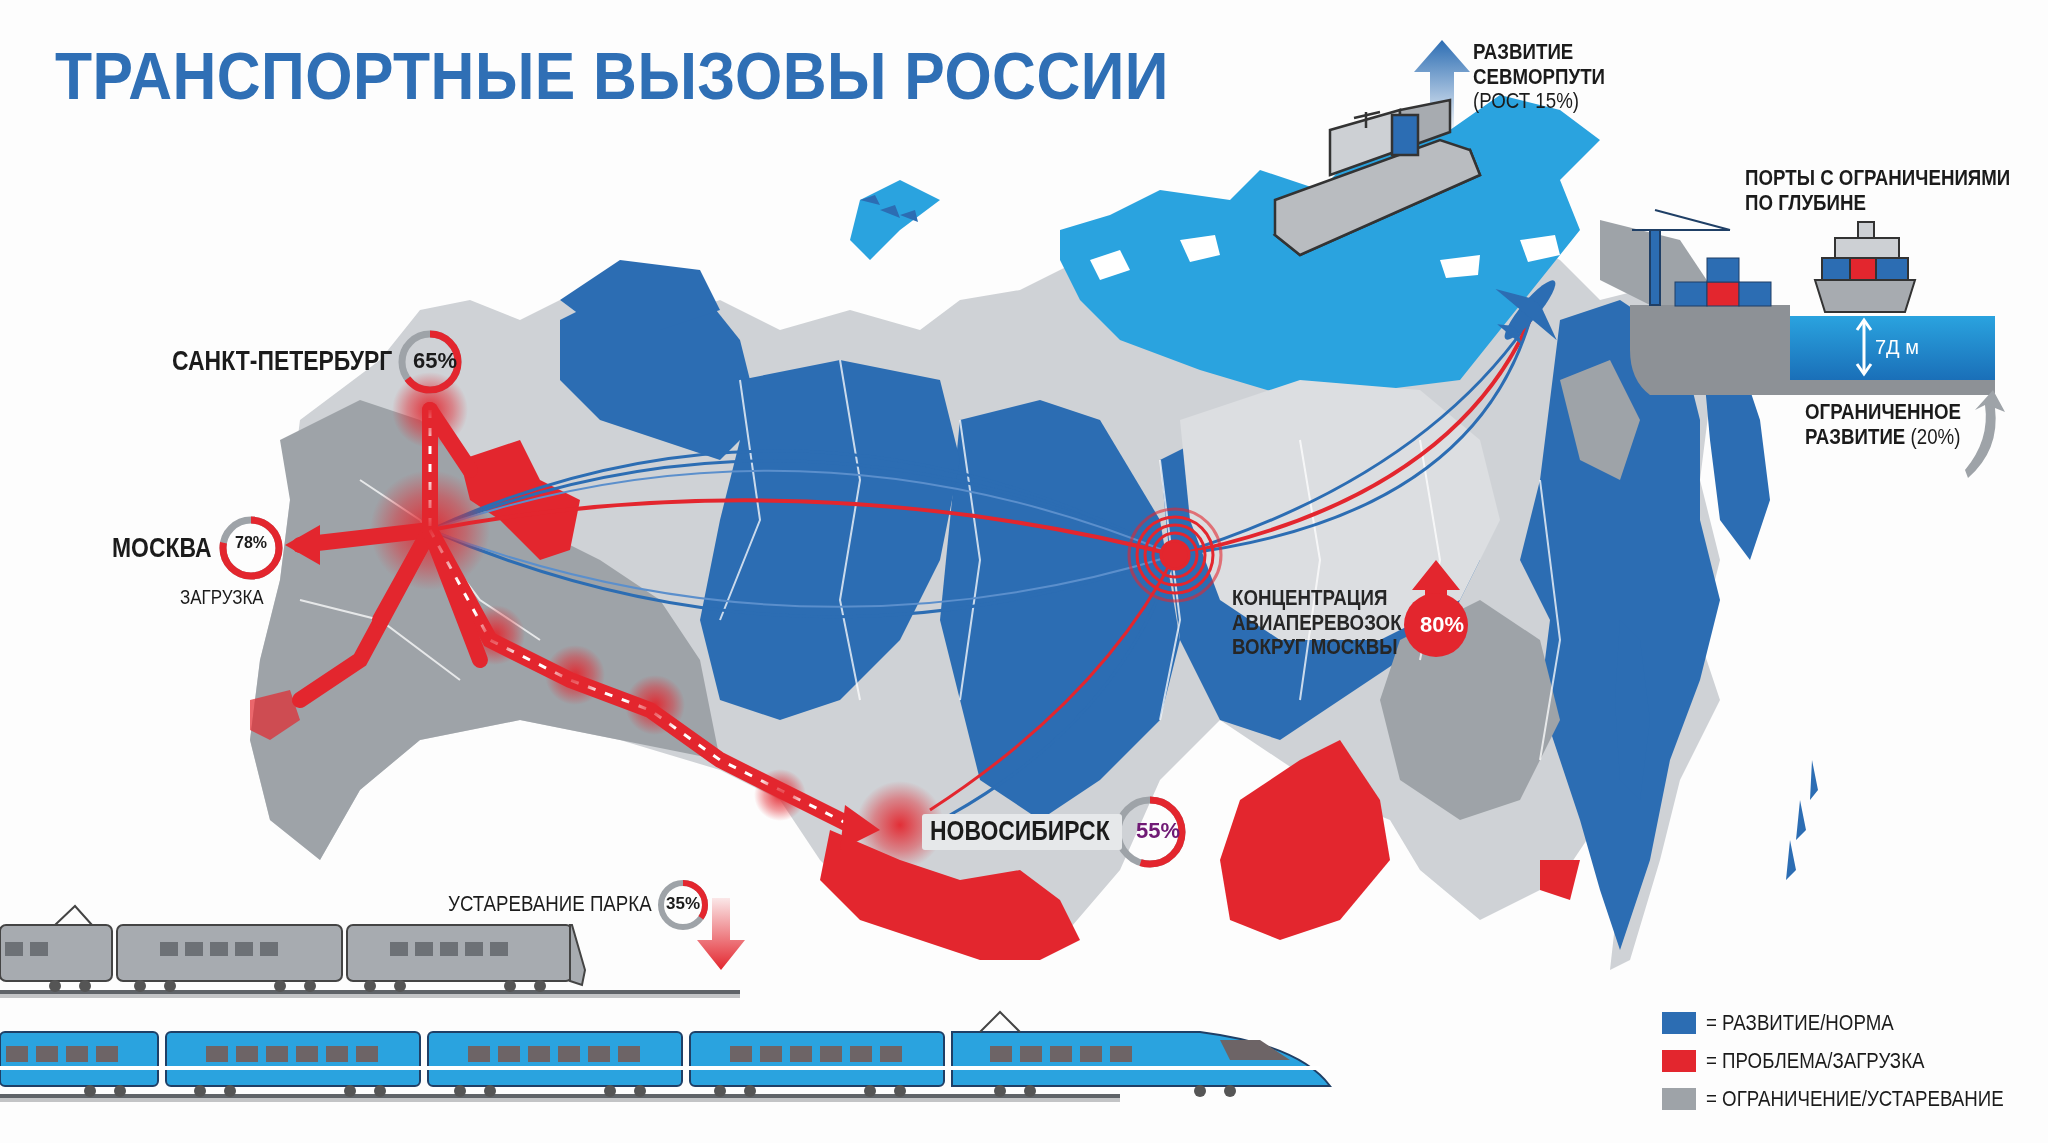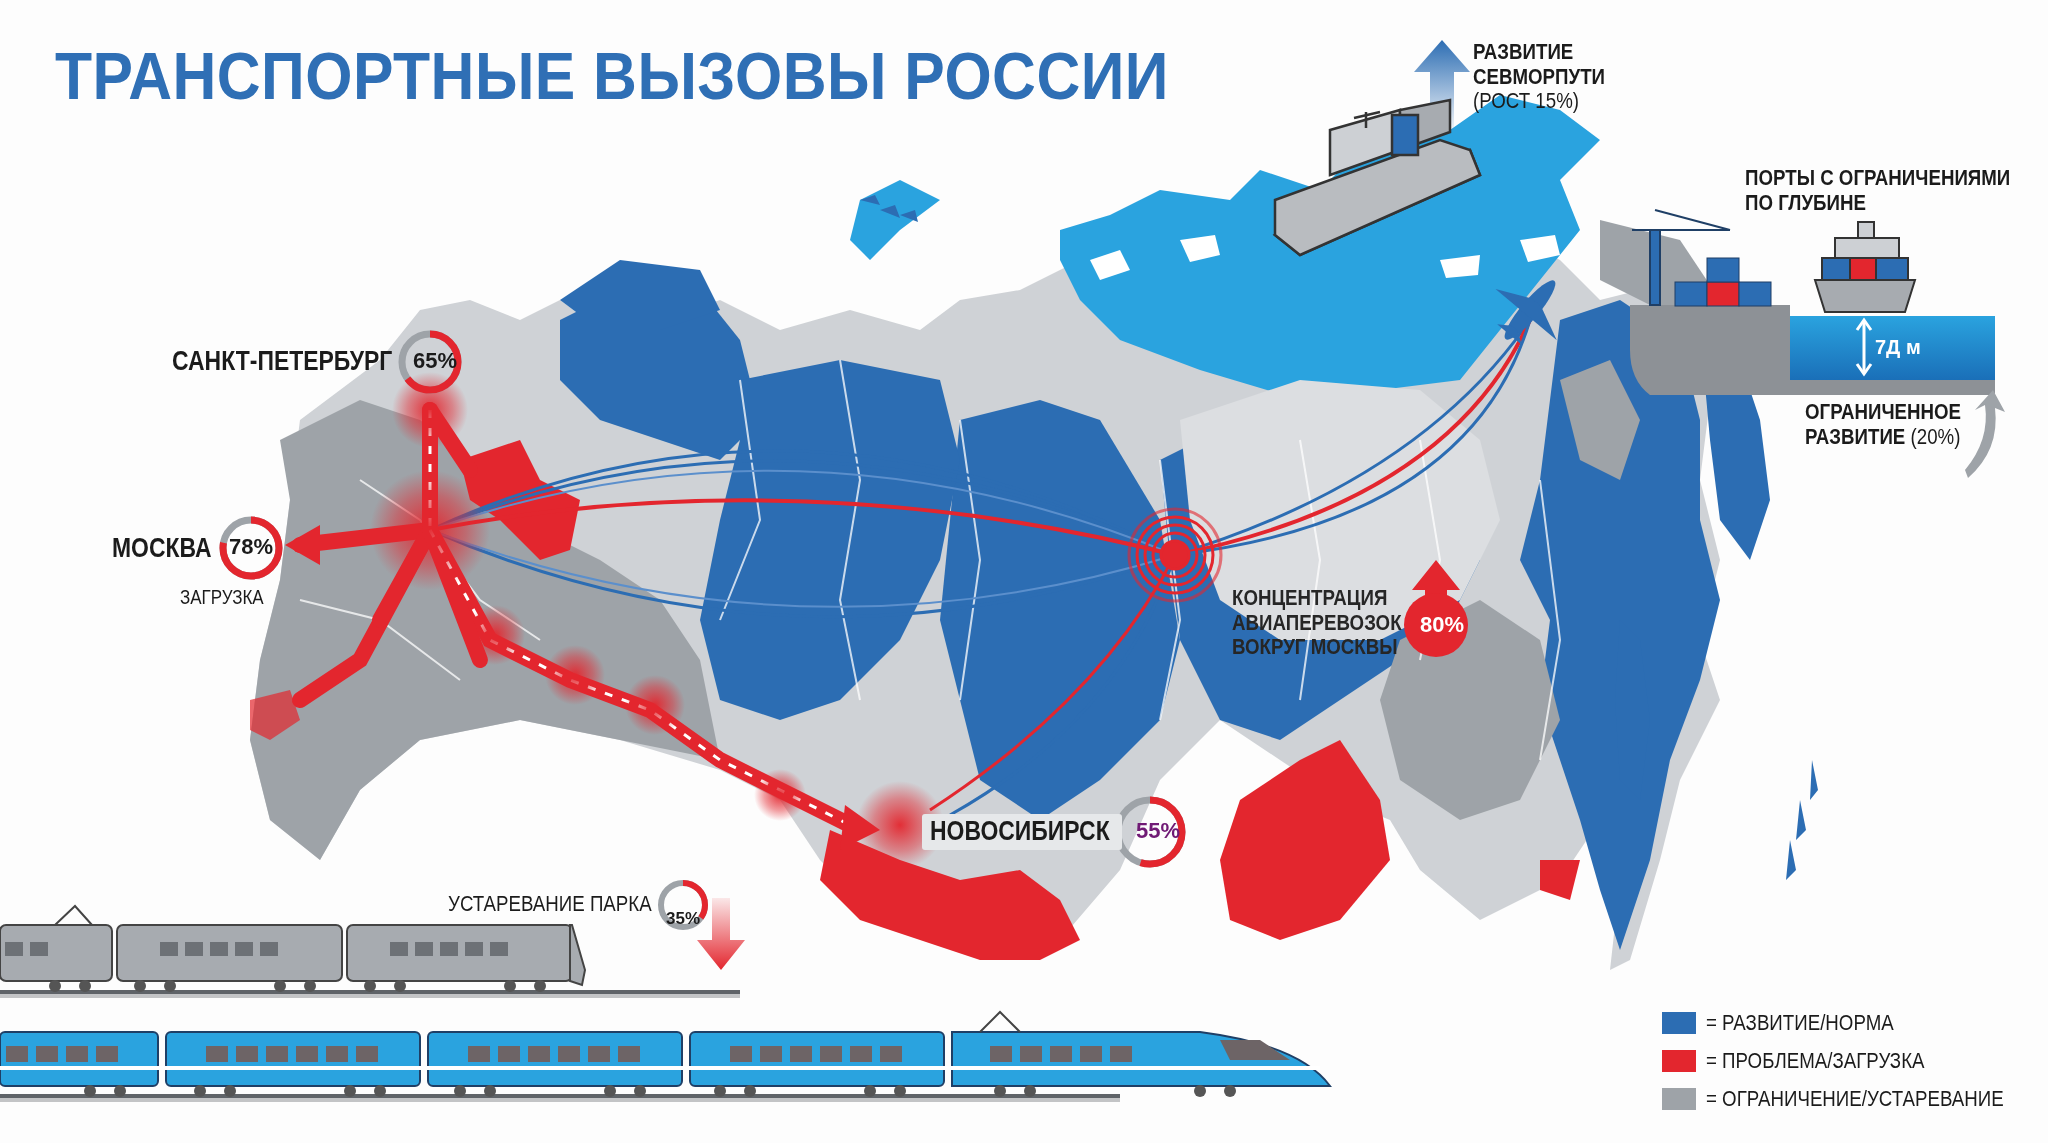--- a/index.html
+++ b/index.html
@@ -309,46 +309,46 @@
 <div class="abs lbl" style="left:1473px;top:40px;font-size:22px;">
   <div>РАЗВИТИЕ</div>
   <div>СЕВМОРПУТИ</div>
   <div class="light">(РОСТ 15%)</div>
 </div>
 
 <div class="abs lbl" style="left:1745px;top:166px;font-size:22px;">
   <div>ПОРТЫ С ОГРАНИЧЕНИЯМИ</div>
   <div>ПО ГЛУБИНЕ</div>
 </div>
-<div class="abs" style="left:1875px;top:336px;font-size:20px;color:#fff;font-weight:bold;">7Д м</div>
+<div class="abs" style="left:1875px;top:336px;font-size:20px;color:#fff;">7Д м</div>
 <div class="abs lbl" style="left:1805px;top:400px;font-size:22px;">
   <div>ОГРАНИЧЕННОЕ</div>
   <div><span>РАЗВИТИЕ</span> <span class="light">(20%)</span></div>
 </div>
 
 <div class="abs lbl" style="left:172px;top:346px;font-size:27px;">САНКТ-ПЕТЕРБУРГ</div>
 <div class="abs" style="left:403px;top:348px;width:54px;text-align:right;font-weight:700;font-size:22px;color:#1b1b1b;">65%</div>
 
 <div class="abs lbl" style="left:112px;top:533px;font-size:27px;">МОСКВА</div>
-<div class="abs" style="left:224px;top:534px;width:54px;text-align:center;font-weight:700;font-size:22px;color:#1b1b1b;">78%</div>
+<div class="abs" style="left:224px;top:534px;width:54px;text-align:center;font-weight:700;font-size:16px;color:#1b1b1b;">78%</div>
 <div class="abs lbl light" style="left:180px;top:586px;font-size:20px;font-weight:400;">ЗАГРУЗКА</div>
 
 <div class="abs lbl" style="left:1232px;top:586px;font-size:22px;font-weight:700;color:#262626;">
   <div>КОНЦЕНТРАЦИЯ</div>
   <div>АВИАПЕРЕВОЗОК</div>
   <div>ВОКРУГ МОСКВЫ</div>
 </div>
 <div class="abs" style="left:1405px;top:612px;width:74px;text-align:center;font-weight:700;font-size:22px;color:#fff;">80%</div>
 
 <div class="abs" style="left:922px;top:814px;height:36px;width:200px;background:#e6e8ea;border-radius:3px;"></div>
 <div class="abs lbl" style="left:930px;top:816px;font-size:27px;">НОВОСИБИРСК</div>
 <div class="abs" style="left:1120px;top:818px;width:60px;text-align:right;font-weight:700;font-size:22px;color:#701a75;">55%</div>
 
 <div class="abs lbl light" style="left:448px;top:892px;font-size:22px;font-weight:400;">УСТАРЕВАНИЕ ПАРКА</div>
-<div class="abs" style="left:661px;top:894px;width:44px;text-align:center;font-weight:700;font-size:17px;color:#1b1b1b;margin-top:15px;">35%</div>
+<div class="abs" style="left:661px;top:894px;width:44px;text-align:center;font-weight:700;font-size:17px;color:#1b1b1b;">35%</div>
 
 <div class="abs" style="left:1662px;top:1010px;">
   <div class="legend-row">
     <div class="sw" style="background:#2c6db3;"></div>
     <div class="legend-text">= РАЗВИТИЕ/НОРМА</div>
   </div>
   <div class="legend-row">
     <div class="sw" style="background:#e3262e;"></div>
     <div class="legend-text">= ПРОБЛЕМА/ЗАГРУЗКА</div>
   </div>

